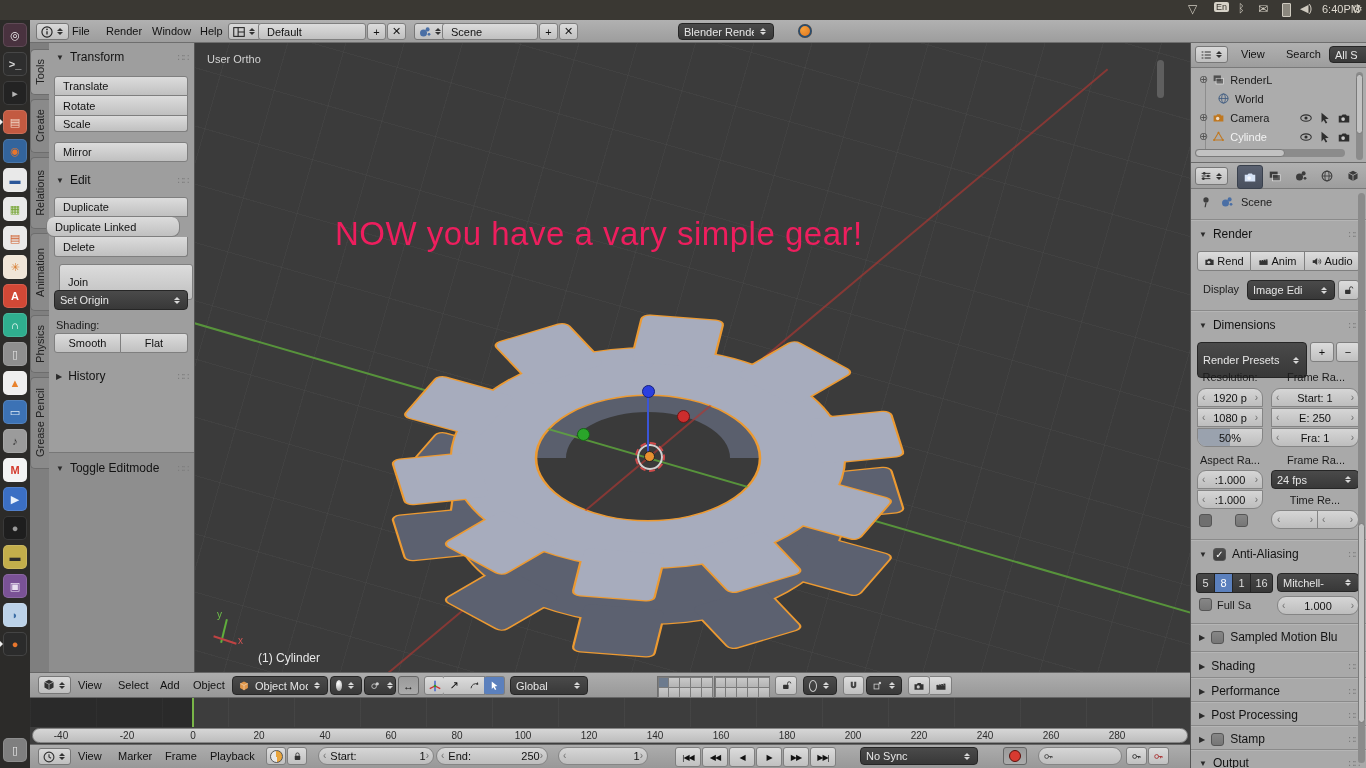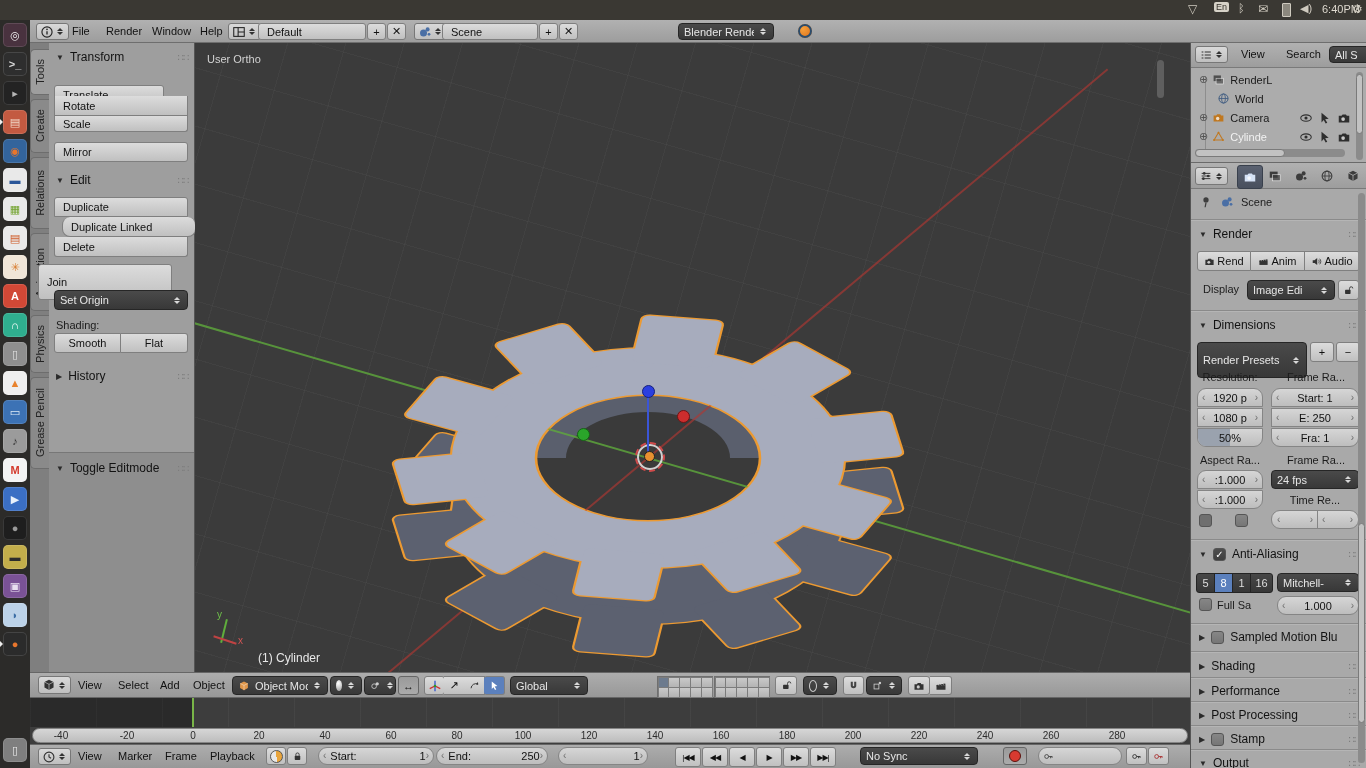--- a/index.html
+++ b/index.html
@@ -323,48 +323,48 @@
     </div>
   <div class="vtab" style="top:334px;height:92px">
       <span>Grease Pencil</span>
     </div>
 
   <div class="phead abs" style="left:26px;top:7px;width:132px">
     <span class="tri">▼</span>
     <span>Transform</span>
     <span class="grip" style="margin-left:auto">∷∷</span>
   </div>
-  <div class="btn left abs" style="left:24px;top:42px;width:110px;height:20px;border-radius:3px 3px 0 0">
+  <div class="btn left abs" style="left:24px;top:33px;width:134px;height:20px;border-radius:3px 3px 0 0">
       <span>Translate</span>
     </div>
   <div class="btn left abs" style="left:24px;top:53px;width:134px;height:20px;border-radius:0;border-top:none">
       <span>Rotate</span>
     </div>
   <div class="btn left abs" style="left:24px;top:73px;width:134px;height:16px;border-radius:0 0 3px 3px;border-top:none">
       <span>Scale</span>
     </div>
   <div class="btn left abs" style="left:24px;top:99px;width:134px;height:20px">
       <span>Mirror</span>
     </div>
 
   <div class="phead abs" style="left:26px;top:130px;width:132px">
     <span class="tri">▼</span>
     <span>Edit</span>
     <span class="grip" style="margin-left:auto">∷∷</span>
   </div>
   <div class="btn left abs" style="left:24px;top:154px;width:134px;height:20px;border-radius:3px 3px 0 0">
       <span>Duplicate</span>
     </div>
-  <div class="btn left abs" style="left:32px;top:174px;width:134px;height:20px;border-radius:8px;border-top:none">
+  <div class="btn left abs" style="left:16px;top:174px;width:134px;height:20px;border-radius:8px;border-top:none">
       <span>Duplicate Linked</span>
     </div>
   <div class="btn left abs" style="left:24px;top:194px;width:134px;height:20px;border-radius:0 0 3px 3px;border-top:none">
       <span>Delete</span>
     </div>
-  <div class="btn left abs" style="left:8px;top:221px;width:134px;height:36px">
+  <div class="btn left abs" style="left:29px;top:221px;width:134px;height:36px">
       <span>Join</span>
     </div>
   <div class="dd abs" style="left:24px;top:247px;width:134px;height:20px">
     <span class="txt">Set Origin</span>
       <span class="dda"></span>
   </div>
   <span class="abs" style="left:26px;top:276px">Shading:</span>
   <div class="btn abs" style="left:24px;top:290px;width:67px;height:20px;border-radius:3px 0 0 3px">
       <span>Smooth</span>
     </div>
@@ -428,20 +428,21 @@
   </div>
 
   <div class="abs" style="left:440px;top:399px;width:26px;height:26px;border-radius:50%;border:2px dashed #cf4a4a;box-shadow:0 0 0 2px rgba(235,235,235,.85) inset"></div>
   <div class="abs" style="left:452px;top:349px;width:2px;height:63px;background:#3b55d6"></div>
   <div class="abs" style="left:447px;top:342px;width:11px;height:11px;border-rad;border-radius:50%;background:#2b3fe0;border:1px solid #16207a;border-radius:50%"></div>
   <div class="abs" style="left:382px;top:385px;width:11px;height:11px;border-radius:50%;background:#2aa52a;border:1px solid #156415"></div>
   <div class="abs" style="left:482px;top:367px;width:11px;height:11px;border-radius:50%;background:#cd2d2d;border:1px solid #6e1414"></div>
   <div class="abs" style="left:449px;top:408px;width:9px;height:9px;border-radius:50%;background:#e89030;border:1px solid #222"></div>
 
   <span class="vplabel abs" style="left:12px;top:10px">User Ortho</span>
+  <span class="note abs" style="left:140px;top:172px">NOW you have a vary simple gear!</span>
   <span class="vplabel abs" style="left:63px;top:608px;color:#e8e8e8;font-size:12px">(1) Cylinder</span>
 
   <div class="abs" style="left:10px;top:568px;width:40px;height:40px">
     <div class="abs" style="left:18px;top:8px;width:2px;height:24px;background:#5fae3c;transform:rotate(14deg)"></div>
     <div class="abs" style="left:8px;top:28px;width:24px;height:2px;background:#c04343;transform:rotate(18deg)"></div>
     <span class="abs" style="left:12px;top:-2px;color:#6fc04a;font-size:10px">y</span>
     <span class="abs" style="left:33px;top:24px;color:#d05555;font-size:10px">x</span>
   </div>
   <div class="abs" style="left:962px;top:17px;width:7px;height:38px;border-radius:4px;background:#5f5f5f"></div>
 </div>

